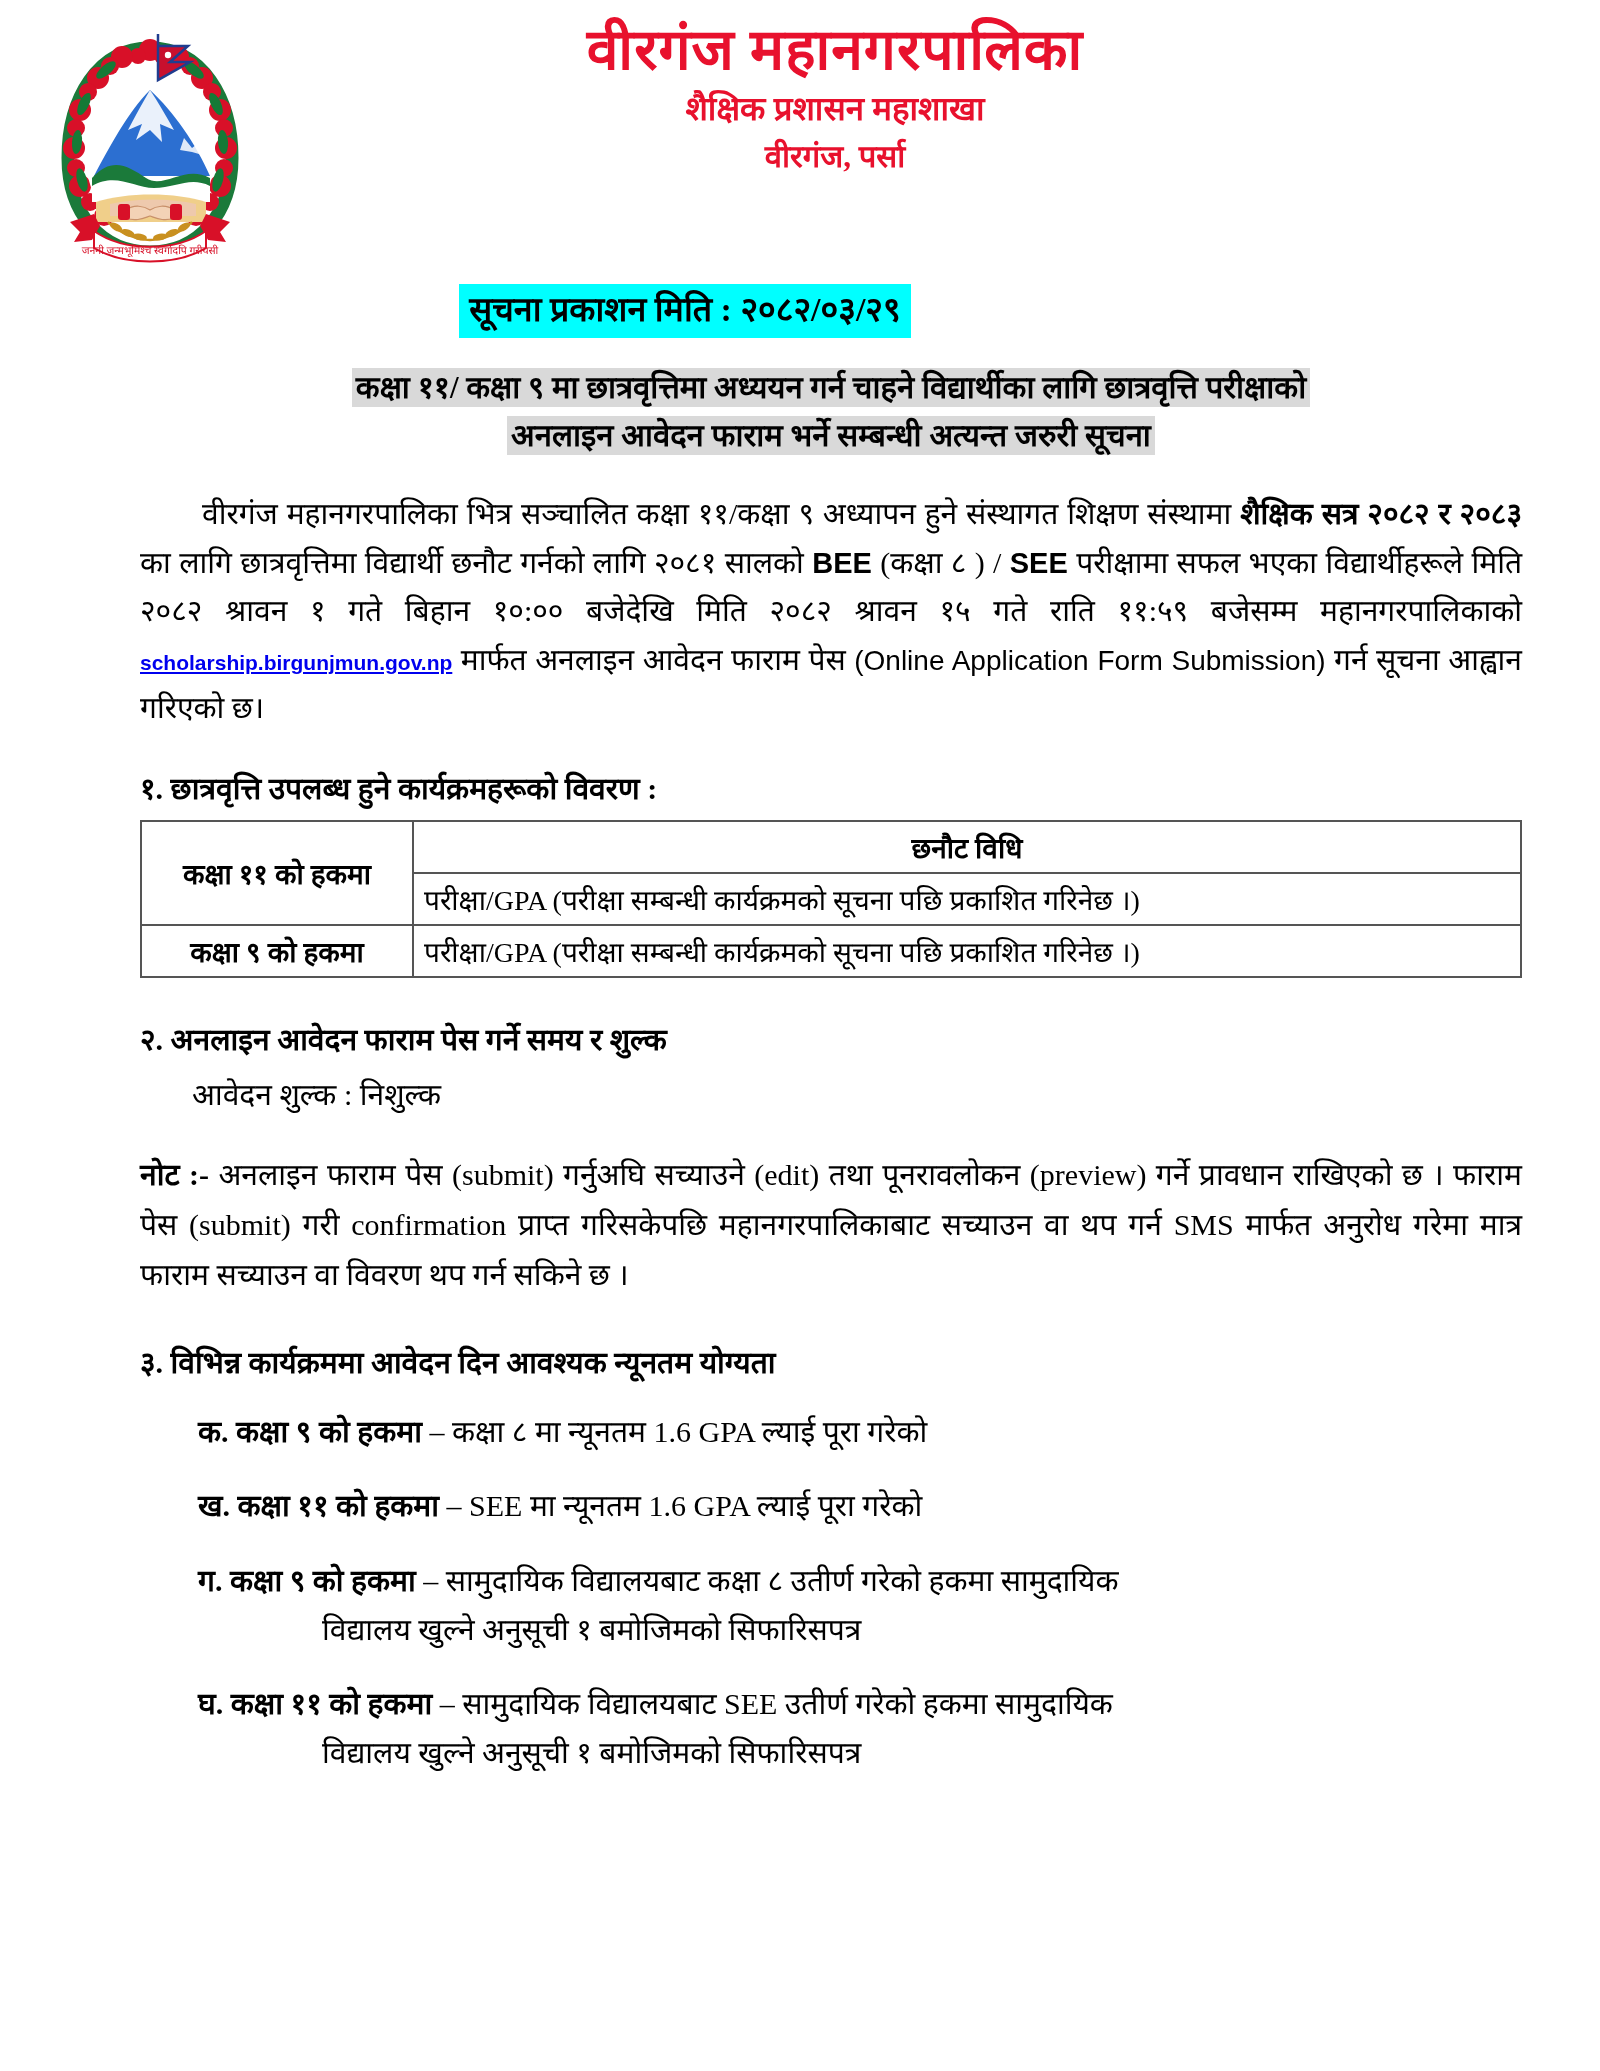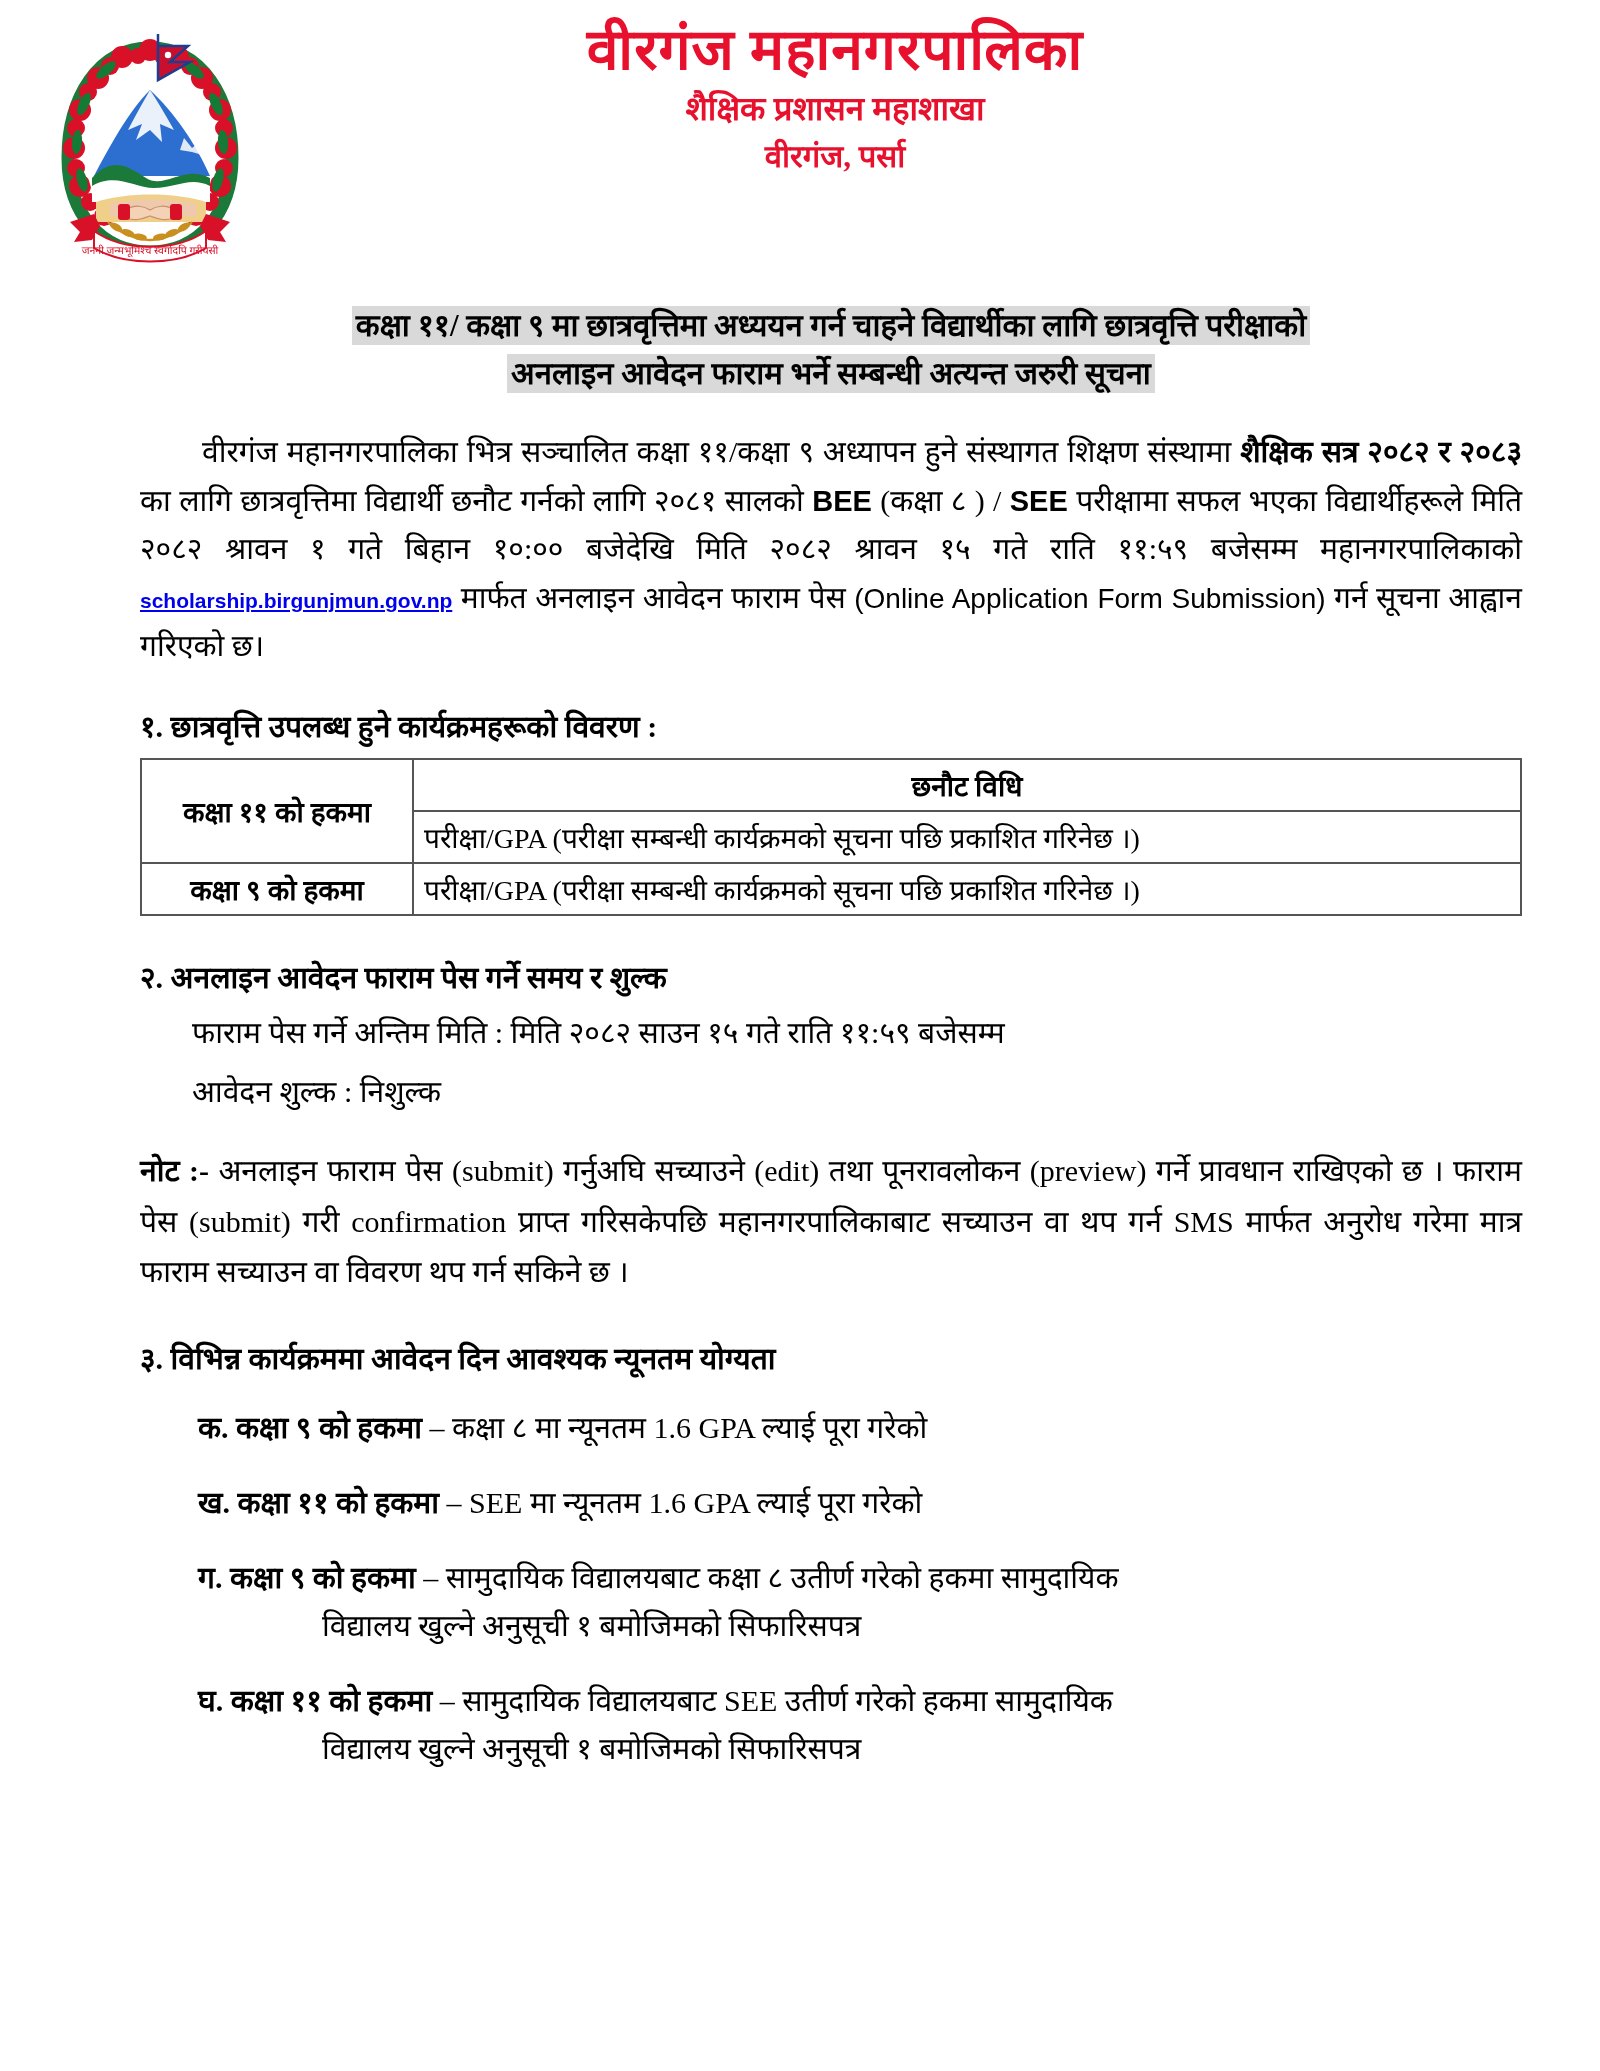--- a/index.html
+++ b/index.html
@@ -292,20 +292,23 @@
       </svg>
     </div>
 
     <div class="org-block">
       <div class="org-name">वीरगंज महानगरपालिका</div>
       <div class="org-line small">शैक्षिक प्रशासन महाशाखा</div>
       <div class="org-line city">वीरगंज, पर्सा</div>
     </div>
   </div>
 
+  <div class="pub-date-row">
+    <span class="pub-date">सूचना प्रकाशन मिति : २०८२/०३/२९</span>
+  </div>
 
   <div class="content">
 
     <div class="notice-title">
       <span>कक्षा ११/ कक्षा ९ मा छात्रवृत्तिमा अध्ययन गर्न चाहने विद्यार्थीका लागि छात्रवृत्ति परीक्षाको</span><br>
       <span>अनलाइन आवेदन फाराम भर्ने सम्बन्धी अत्यन्त जरुरी सूचना</span>
     </div>
 
     <div class="para"><span>वीरगंज महानगरपालिका भित्र सञ्चालित कक्षा ११/कक्षा ९ अध्यापन हुने संस्थागत शिक्षण संस्थामा </span><span class="b">शैक्षिक सत्र २०८२ र २०८३</span><span> का लागि छात्रवृत्तिमा विद्यार्थी छनौट गर्नको लागि २०८१ सालको </span><span class="latin">BEE</span><span> (कक्षा ८ ) / </span><span class="latin">SEE</span><span> परीक्षामा सफल भएका विद्यार्थीहरूले मिति २०८२ श्रावन १ गते बिहान १०:०० बजेदेखि मिति २०८२ श्रावन १५ गते राति ११:५९ बजेसम्म महानगरपालिकाको </span><a class="link" href="#">scholarship.birgunjmun.gov.np</a><span> मार्फत अनलाइन आवेदन फाराम पेस </span><span class="latin-reg">(Online Application Form Submission)</span><span> गर्न सूचना आह्वान गरिएको छ।</span></div>
 
@@ -320,21 +323,20 @@
         <td class="col-val">परीक्षा/GPA (परीक्षा सम्बन्धी कार्यक्रमको सूचना पछि प्रकाशित गरिनेछ ।)</td>
       </tr>
       <tr>
         <td class="col-label">कक्षा ९ को हकमा</td>
         <td class="col-val">परीक्षा/GPA  (परीक्षा सम्बन्धी कार्यक्रमको सूचना पछि प्रकाशित गरिनेछ ।)</td>
       </tr>
     </tbody>
       </table>
 
     <div class="section-head sub">२. अनलाइन आवेदन फाराम पेस गर्ने समय र शुल्क</div>
-    <div class="indent-line">फाराम पेस गर्ने अन्तिम मिति : मिति २०८२ साउन १५ गते राति ११:५९ बजेसम्म</div>
     <div class="indent-line">आवेदन शुल्क : निशुल्क</div>
 
     <div class="note-para"><span class="note-label">नोट :-</span><span> अनलाइन फाराम पेस (submit) गर्नुअघि सच्याउने (edit) तथा पूनरावलोकन (preview) गर्ने प्रावधान राखिएको छ । फाराम पेस (submit) गरी confirmation प्राप्त गरिसकेपछि महानगरपालिकाबाट सच्याउन वा थप गर्न SMS मार्फत अनुरोध गरेमा मात्र फाराम सच्याउन वा विवरण थप गर्न सकिने छ ।</span></div>
 
     <div class="section-head sub">३. विभिन्न कार्यक्रममा आवेदन दिन आवश्यक न्यूनतम योग्यता</div>
 
     <div class="elig-item"><span class="lead">क.</span>
       <span class="lead">कक्षा ९ को हकमा</span><span> – </span><span>कक्षा ८ मा न्यूनतम 1.6 GPA ल्याई पूरा गरेको</span></div>
 
     <div class="elig-item"><span class="lead">ख.</span>

